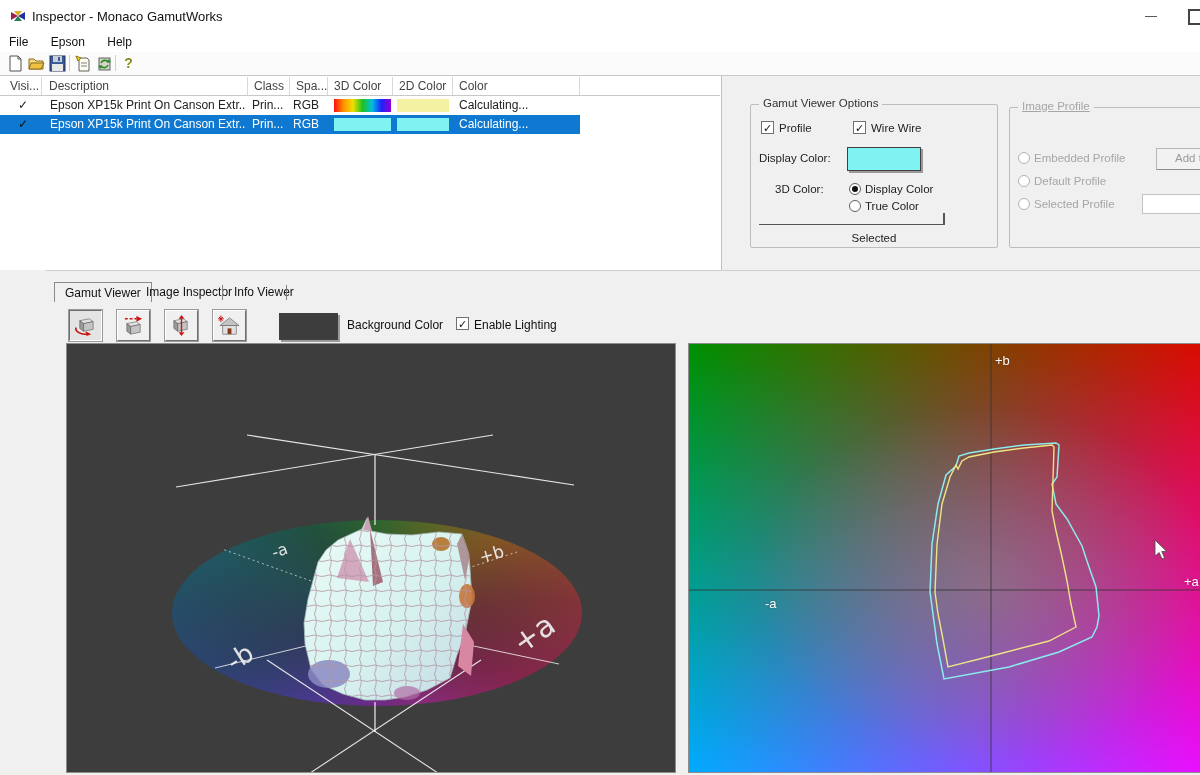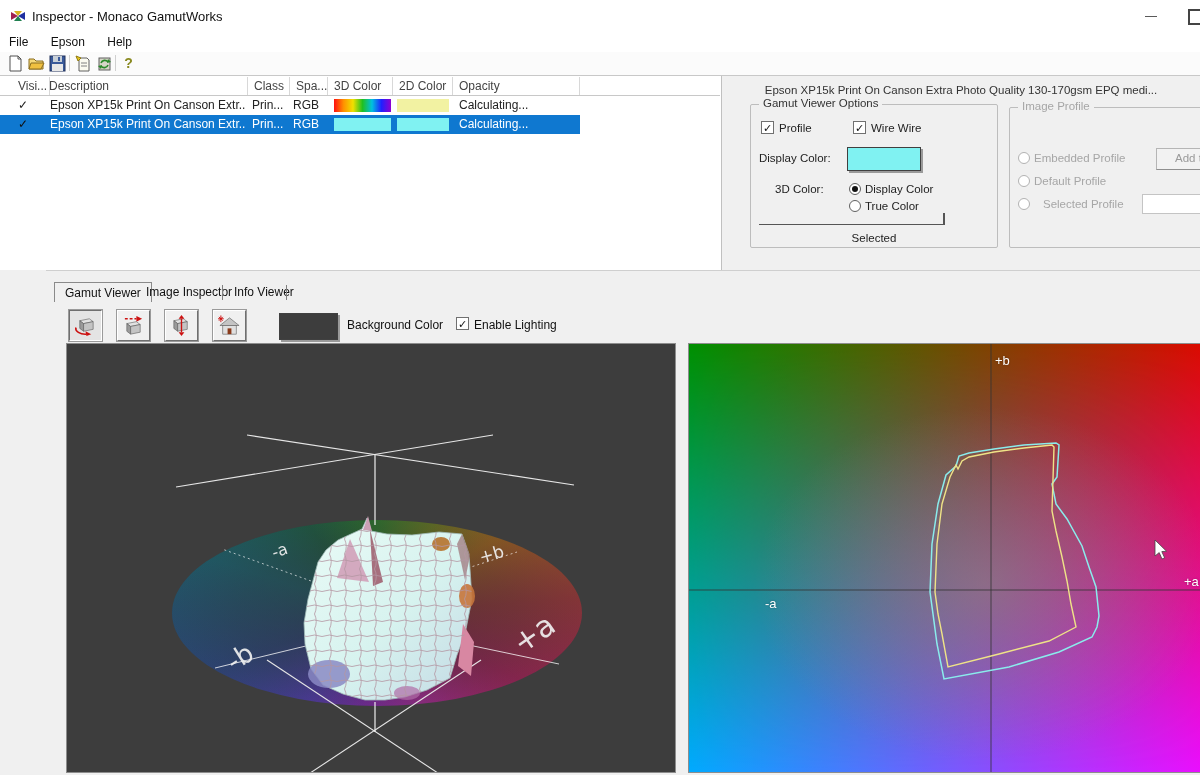--- a/index.html
+++ b/index.html
@@ -26,21 +26,21 @@
   .th{position:absolute;top:0;height:18px;font-size:12px;color:#444;padding-top:2px;box-sizing:border-box;border-right:1px solid #d8d8d8;padding-left:6px;}
   .trow{position:absolute;left:0;width:580px;height:19px;font-size:12px;}
   .trow .cell{position:absolute;top:2px;white-space:nowrap;overflow:hidden;}
   .trow.selected{background:#0f78d0;color:#ffffff;}
   .swatch{position:absolute;top:3px;height:13px;}
 
   #detail-pane{left:722px;top:76px;width:478px;height:194px;background:#f0f0f0;overflow:hidden;}
   #detail-header{left:0px;top:8px;width:478px;text-align:center;font-size:11.5px;color:#333;white-space:nowrap;}
   .groupbox{position:absolute;border:1px solid #bdbdbd;border-radius:2px;margin-left:12px;}
   .group-title{position:absolute;top:-8px;left:8px;background:#f0f0f0;padding:0 4px;font-size:11.5px;color:#333;}
-  .group-title.disabled{color:#a6a6a6;}
+  .group-title.disabled{color:#a6a6a6;text-decoration:underline;}
   .cb{position:absolute;width:13px;height:13px;background:#fff;border:1px solid #707070;font-size:11px;line-height:12px;text-align:center;color:#111;box-sizing:border-box;}
   .rb{position:absolute;width:12px;height:12px;border:1px solid #606060;border-radius:50%;background:#fff;box-sizing:border-box;}
   .rb.sel::after{content:"";position:absolute;left:2px;top:2px;width:6px;height:6px;border-radius:50%;background:#111;}
   .rb.disabled{border-color:#b2b2b2;}
   .lbl{position:absolute;font-size:11.5px;color:#222;white-space:nowrap;}
   .lbl.disabled{color:#a6a6a6;}
 
   #g1{left:16px;top:28px;width:246px;height:142px;}
   #display-color-swatch{position:absolute;left:96px;top:42px;width:72px;height:22px;border:1px solid #404040;box-shadow:2px 2px 0 #9a9a9a;}
   #opacity-track{position:absolute;left:8px;top:119px;width:186px;height:1px;background:#555;}
@@ -128,27 +128,27 @@
     <path d="M12,10 A4,4 0 0 1 5,11" fill="none" stroke="#2a8a2a" stroke-width="1.6"></path>
     <polygon points="12,4 15,7 11,8" fill="#2a8a2a"></polygon>
     <polygon points="5,14 2,11 6,10" fill="#2a8a2a"></polygon>
   </svg>
   <div class="tb-sep" style="left:115px"></div>
   <div class="tb-ico" style="left:120px;font-size:14px;font-weight:bold;color:#8a8a20;text-align:center;">?</div>
 </div>
 
 <div class="abs" id="table-pane">
   <div class="th-row">
-    <div class="th" style="left:12px;width:38px">Visi...</div>
+    <div class="th" style="left:4px;width:38px">Visi...</div>
     <div class="th" style="left:43px;width:205px">Description</div>
     <div class="th" style="left:248px;width:42px">Class</div>
     <div class="th" style="left:290px;width:38px">Spa...</div>
     <div class="th" style="left:328px;width:65px">3D Color</div>
     <div class="th" style="left:393px;width:60px">2D Color</div>
-    <div class="th" style="left:453px;width:127px">Opacity</div>
+    <div class="th" style="left:453px;width:127px">Color</div>
   </div>
 
   <div class="trow" style="top:20px">
     <span class="cell" style="left:18px">✓</span>
     <span class="cell" style="left:50px;width:196px">Epson XP15k Print On Canson Extr...</span>
     <span class="cell" style="left:252px">Prin...</span>
     <span class="cell" style="left:293px">RGB</span>
     <span class="swatch" style="left: 334px; width: 57px; background: linear-gradient(to right, rgb(255, 16, 16), rgb(255, 144, 0), rgb(240, 224, 0), rgb(32, 192, 32), rgb(0, 192, 224), rgb(32, 32, 255), rgb(144, 0, 208));"></span>
     <span class="swatch" style="left: 397px; width: 52px; background: rgb(242, 242, 162);"></span>
     <span class="cell" style="left:459px">Calculating...</span>
@@ -159,21 +159,20 @@
     <span class="cell" style="left:50px;width:196px">Epson XP15k Print On Canson Extr...</span>
     <span class="cell" style="left:252px">Prin...</span>
     <span class="cell" style="left:293px">RGB</span>
     <span class="swatch" style="left: 334px; width: 57px; background: rgb(128, 242, 242);"></span>
     <span class="swatch" style="left: 397px; width: 52px; background: rgb(128, 242, 242);"></span>
     <span class="cell" style="left:459px">Calculating...</span>
   </div>
 </div>
 
 <div class="abs" id="detail-pane">
-  <div class="abs" id="detail-header">Epson XP15k Print On Canson Extra Photo Quality 130-170gsm EPQ medi...</div>
 
   <div class="groupbox" id="g1">
     <span class="group-title">Gamut Viewer Options</span>
     <span class="cb" style="left:10px;top:16px">✓</span>
     <span class="lbl" style="left:28px;top:17px">Profile</span>
     <span class="cb" style="left:102px;top:16px">✓</span>
     <span class="lbl" style="left:120px;top:17px">Wire Wire</span>
 
     <span class="lbl" style="left:8px;top:47px">Display Color:</span>
     <div id="display-color-swatch" style="background: rgb(128, 242, 242);"></div>
@@ -189,21 +188,21 @@
     <span class="lbl" style="left:0;right:0;top:127px;text-align:center">Selected</span>
   </div>
 
   <div class="groupbox" id="g2">
     <span class="group-title disabled">Image Profile</span>
     <span class="rb disabled" style="left:8px;top:44px"></span>
     <span class="lbl disabled" style="left:24px;top:44px">Embedded Profile</span>
     <span class="rb disabled" style="left:8px;top:67px"></span>
     <span class="lbl disabled" style="left:24px;top:67px">Default Profile</span>
     <span class="rb disabled" style="left:8px;top:90px"></span>
-    <span class="lbl disabled" style="left:33px;top:90px">Selected Profile</span>
+    <span class="lbl disabled" style="left:24px;top:90px">Selected Profile</span>
     <div id="add-btn">Add to Li</div>
     <div id="sel-profile-field"></div>
   </div>
 </div>
 
 <div class="abs" id="bottom-area">
 
   <div id="tabstrip">
     <div class="tab active" style="left:8px">Gamut Viewer</div>
     <div class="tab" style="left:90px">Image Inspector</div>

